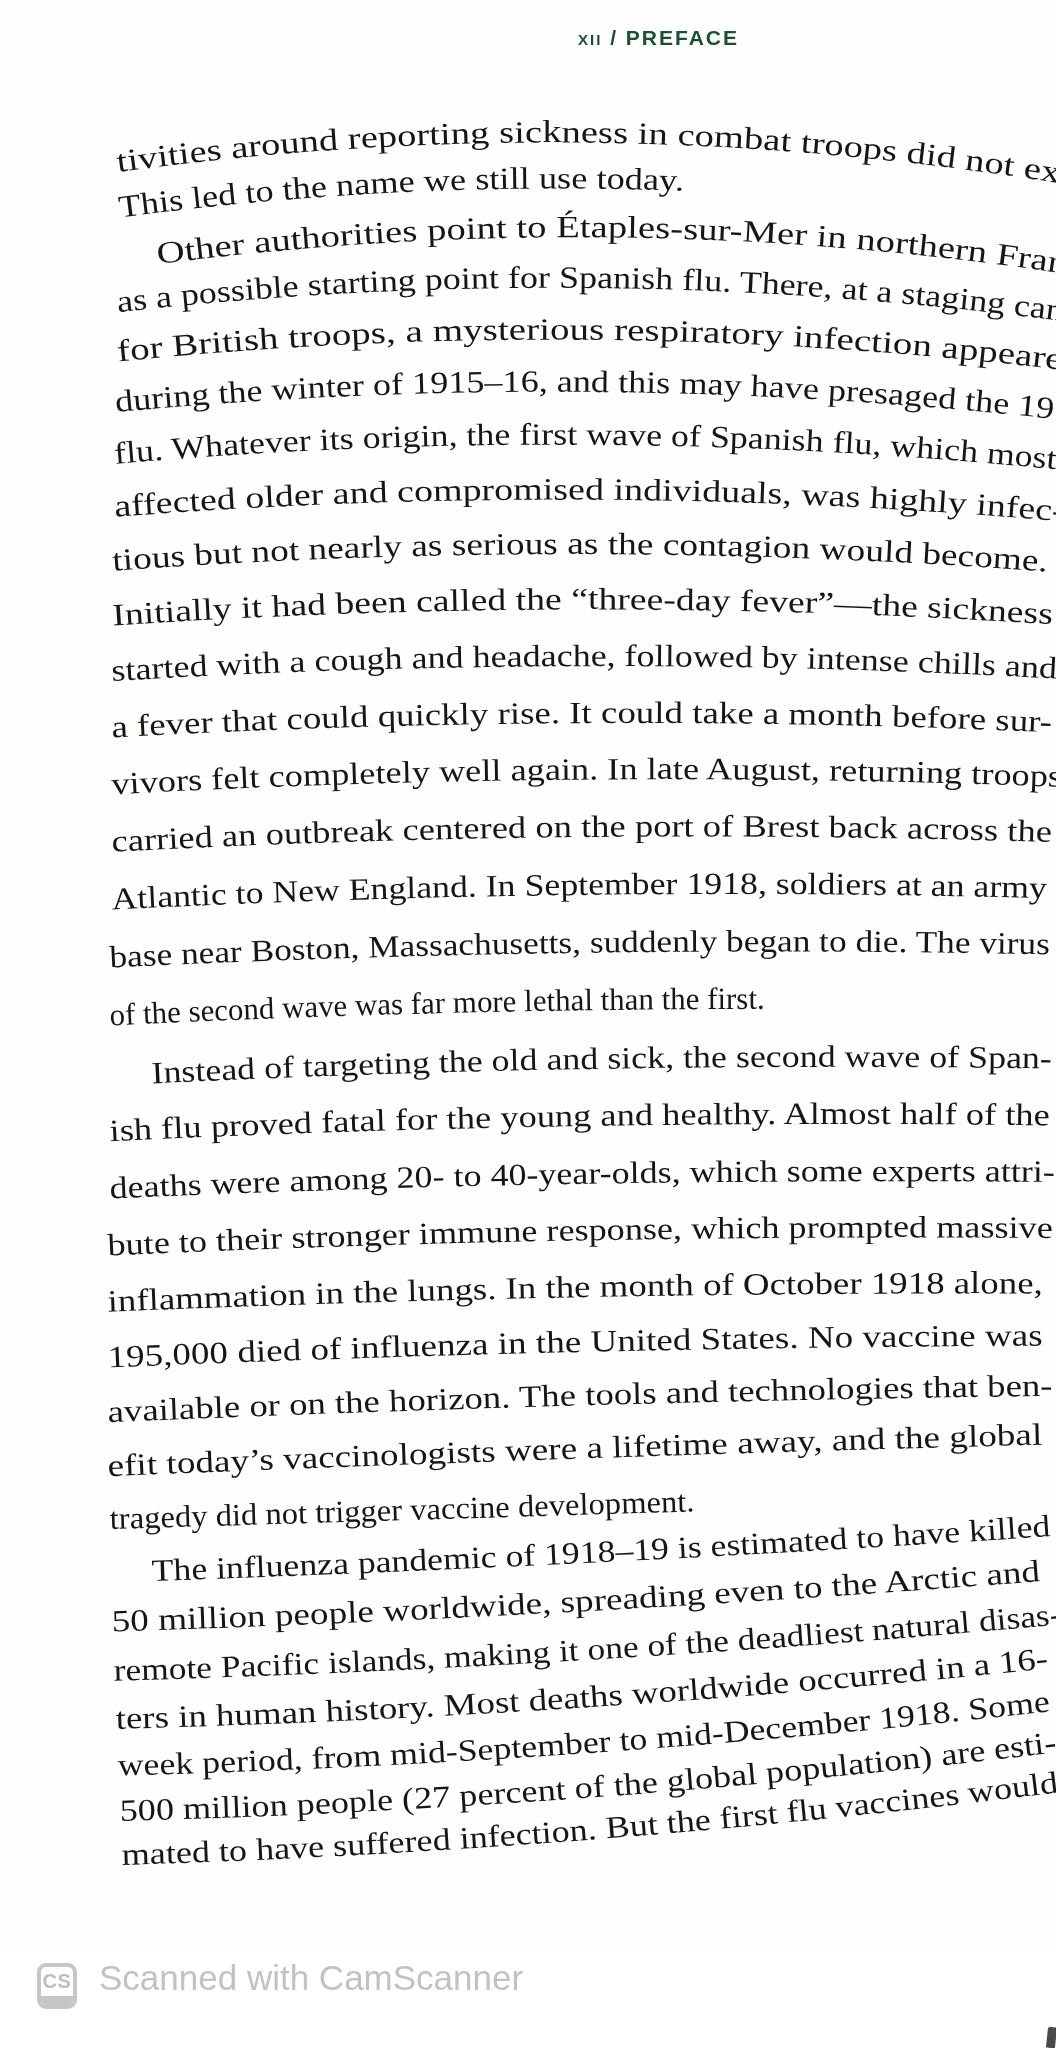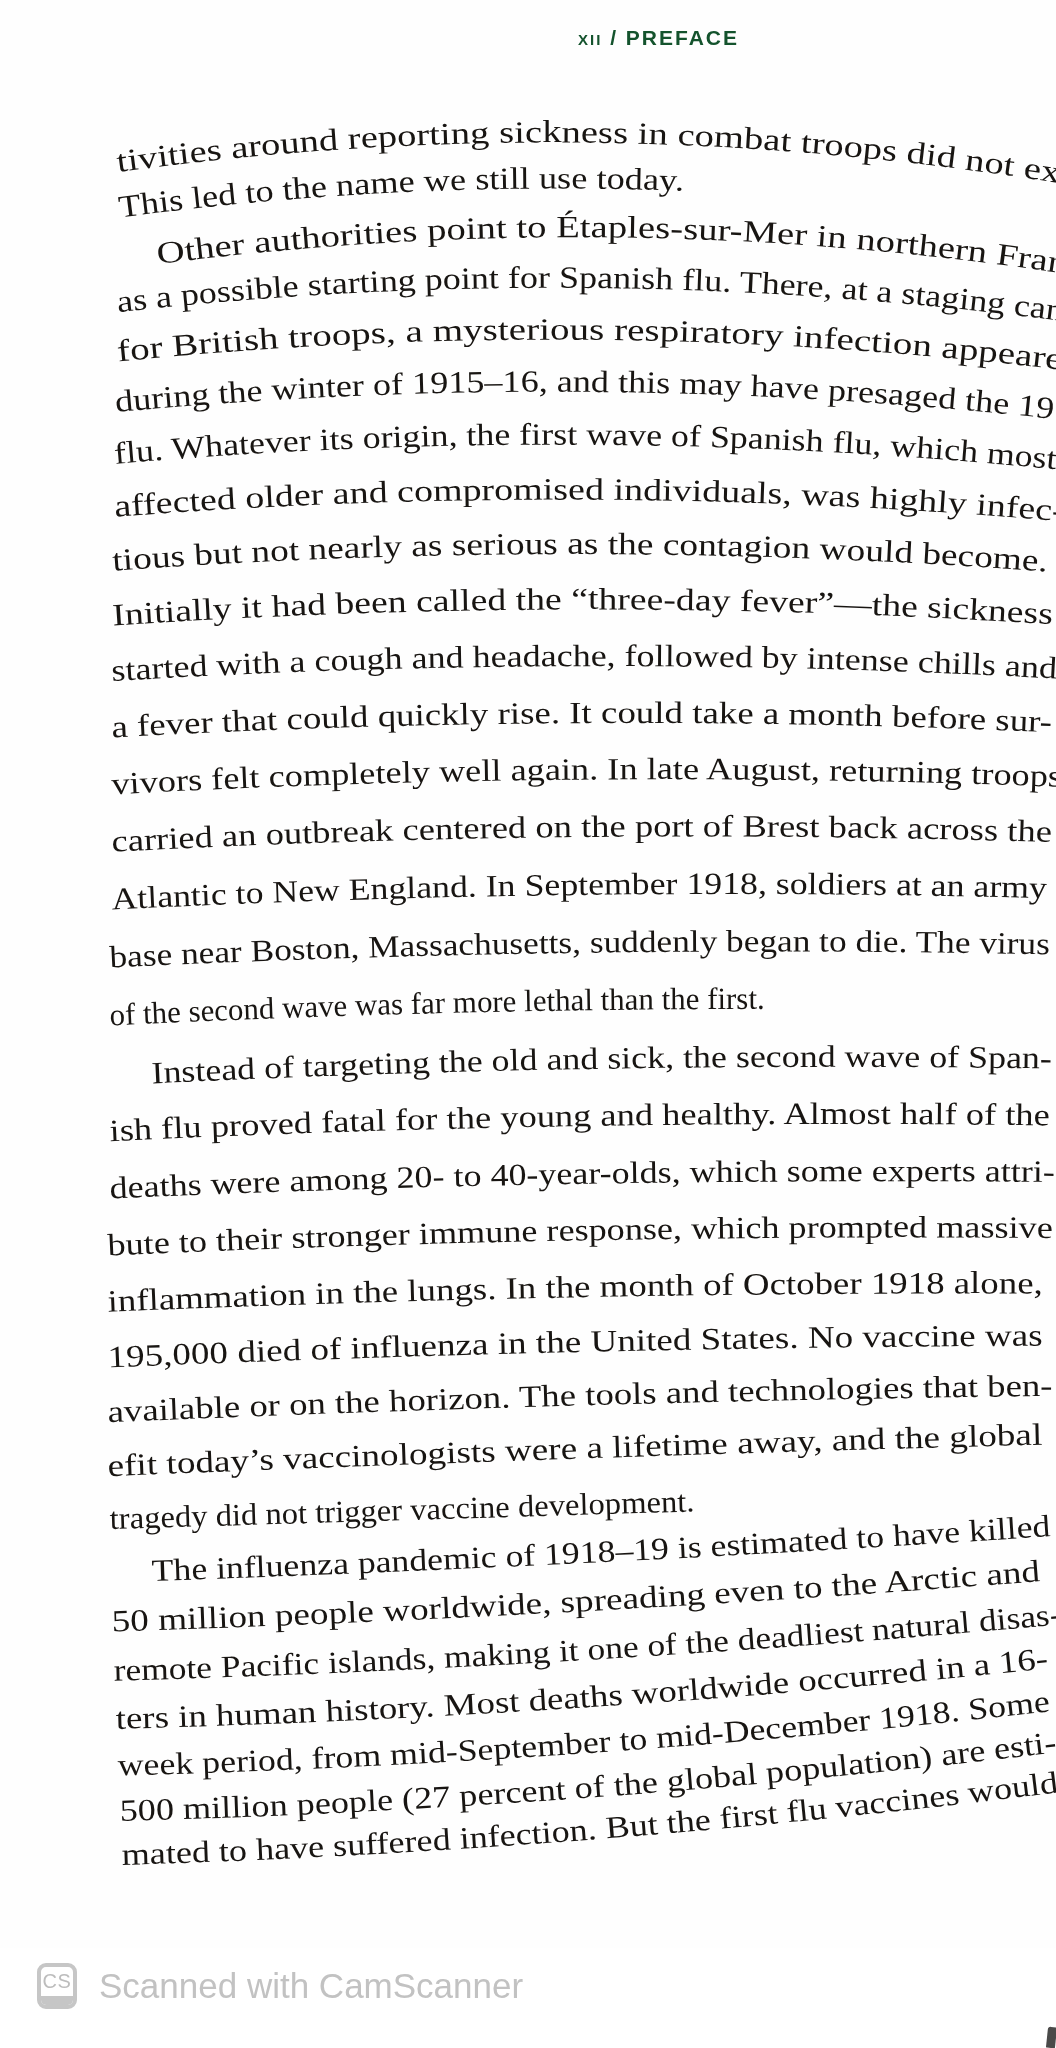--- a/index.html
+++ b/index.html
@@ -25,27 +25,27 @@
     background:#ffffff;
   }
   .cs-badge{
     position:absolute;left:37px;top:15px;width:40px;height:46px;
     border:4px solid #c6c6c6;border-radius:9px;
     box-sizing:border-box;overflow:hidden;
     font-family:"Liberation Sans", sans-serif;
   }
   .cs-badge-label{
     position:absolute;left:0;top:3px;width:100%;text-align:center;
-    font-weight:400;font-size:20px;color:#bdbdbd;letter-spacing:0.5px;
+    font-weight:700;font-size:20px;color:#bdbdbd;letter-spacing:0.5px;
   }
   .cs-badge-bar{
     position:absolute;left:0;bottom:0;width:100%;height:9px;background:#c6c6c6;
   }
   .footer-text{
-    position:absolute;left:99px;top:18px;
+    position:absolute;left:99px;top:10px;
     font-family:"Liberation Sans", sans-serif;
     font-size:35px;color:#c2c2c2;white-space:nowrap;
   }
   .corner-mark{
     position:absolute;left:1047px;top:2027px;width:9px;height:21px;
     background:#4a4a49;border-radius:3px 0 0 1px;
     transform:rotate(6deg);
   }
 </style>
 </head>

